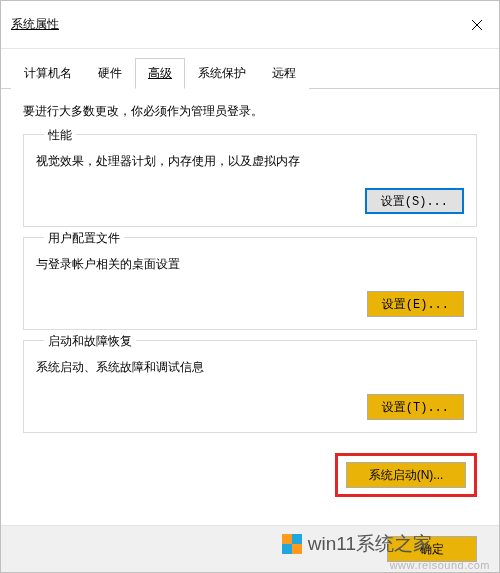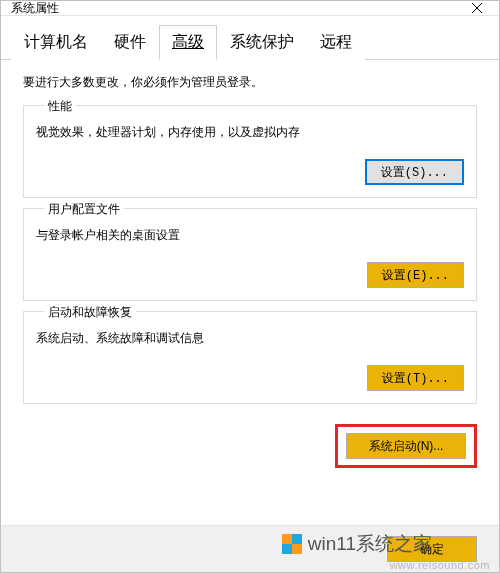--- a/index.html
+++ b/index.html
@@ -14,26 +14,27 @@
     }
     .window {
       background: #ffffff;
       width: 100%;
       height: 100%;
       border: 1px solid #bfbfbf;
       display: flex;
       flex-direction: column;
     }
     .titlebar {
-      height: 15px;
+      height: 48px;
       display: flex;
       align-items: center;
       justify-content: space-between;
       padding: 0 0 0 10px;
       border-bottom: 1px solid #e5e5e5;
+      text-decoration: underline;
     }
     .titlebar-title {
       font-size: 12px;
       color: #000;
     }
     .close-btn {
       width: 45px;
       height: 30px;
       display: flex;
       align-items: center;
@@ -42,21 +43,21 @@
     }
     .close-btn svg { width: 10px; height: 10px; }
     .tabs {
       display: flex;
       padding: 8px 10px 0 10px;
       border-bottom: 1px solid #d0d0d0;
       background: #fff;
     }
     .tab {
       padding: 6px 12px;
-      font-size: 16px;
+      font-size: 12px;
       color: #000;
       cursor: pointer;
       border: 1px solid transparent;
       border-bottom: none;
       position: relative;
       top: 1px;
       background: #fff;
     }
     .tab.active {
       border: 1px solid #d0d0d0;

